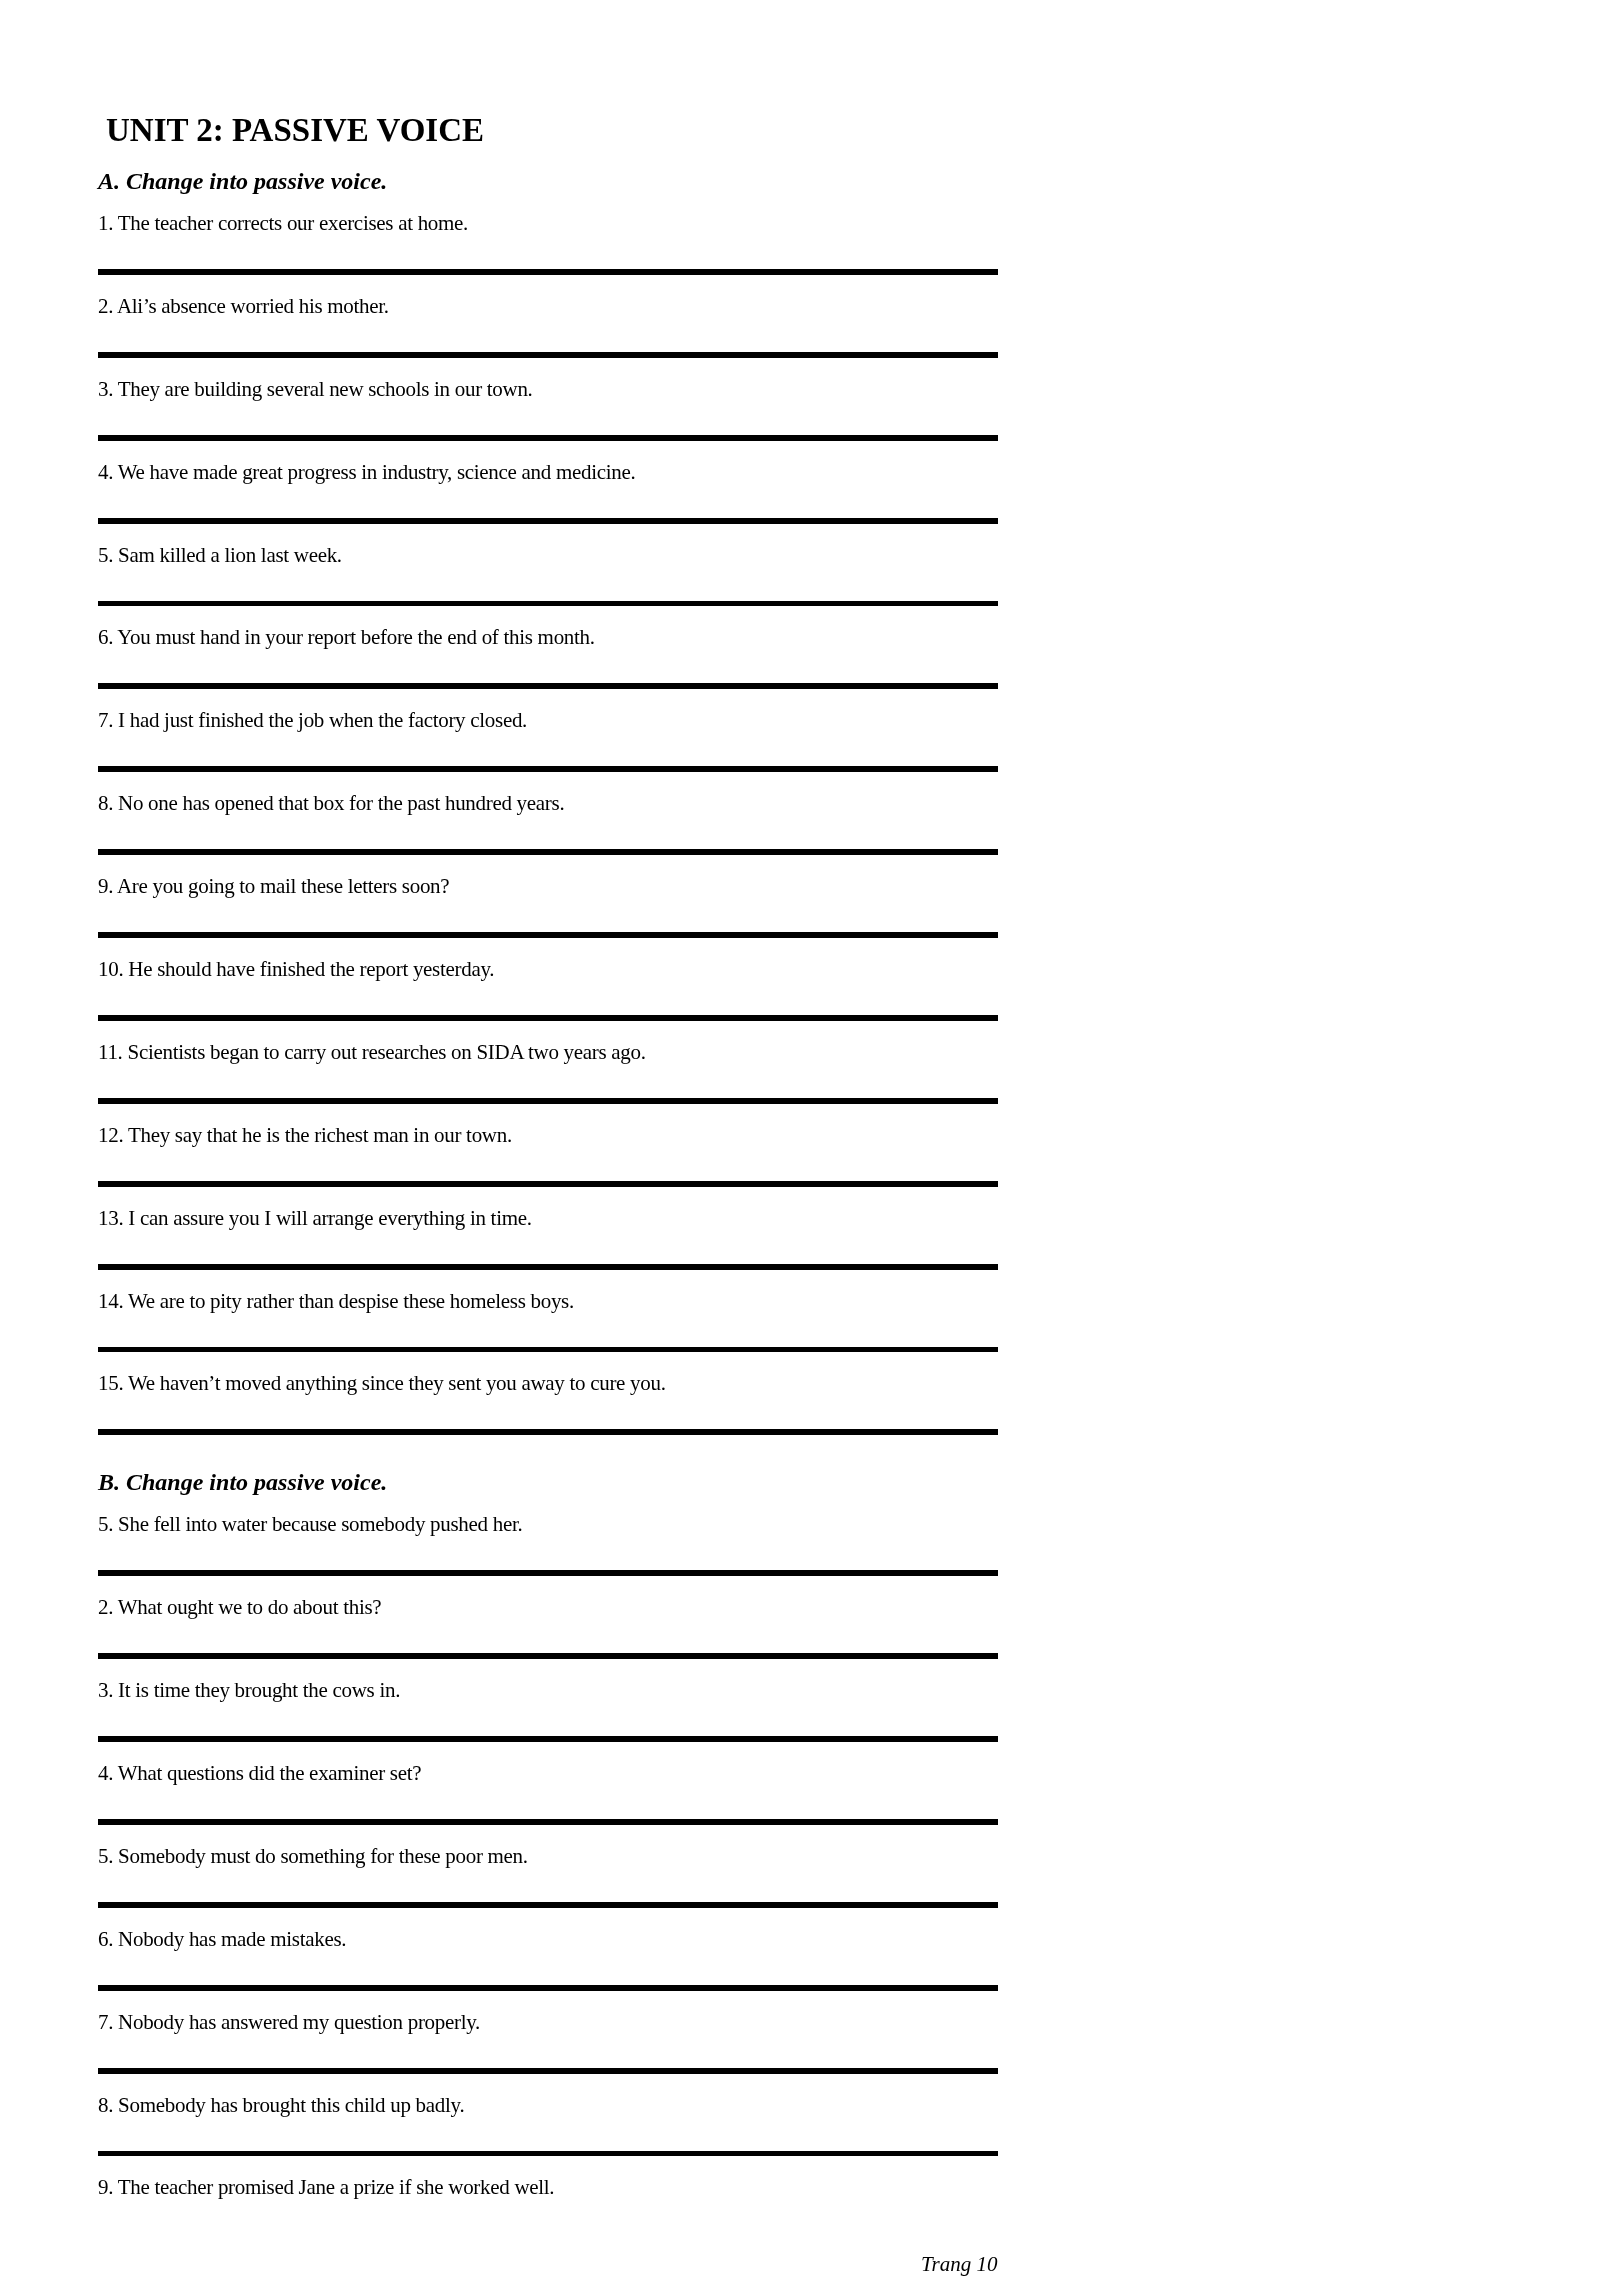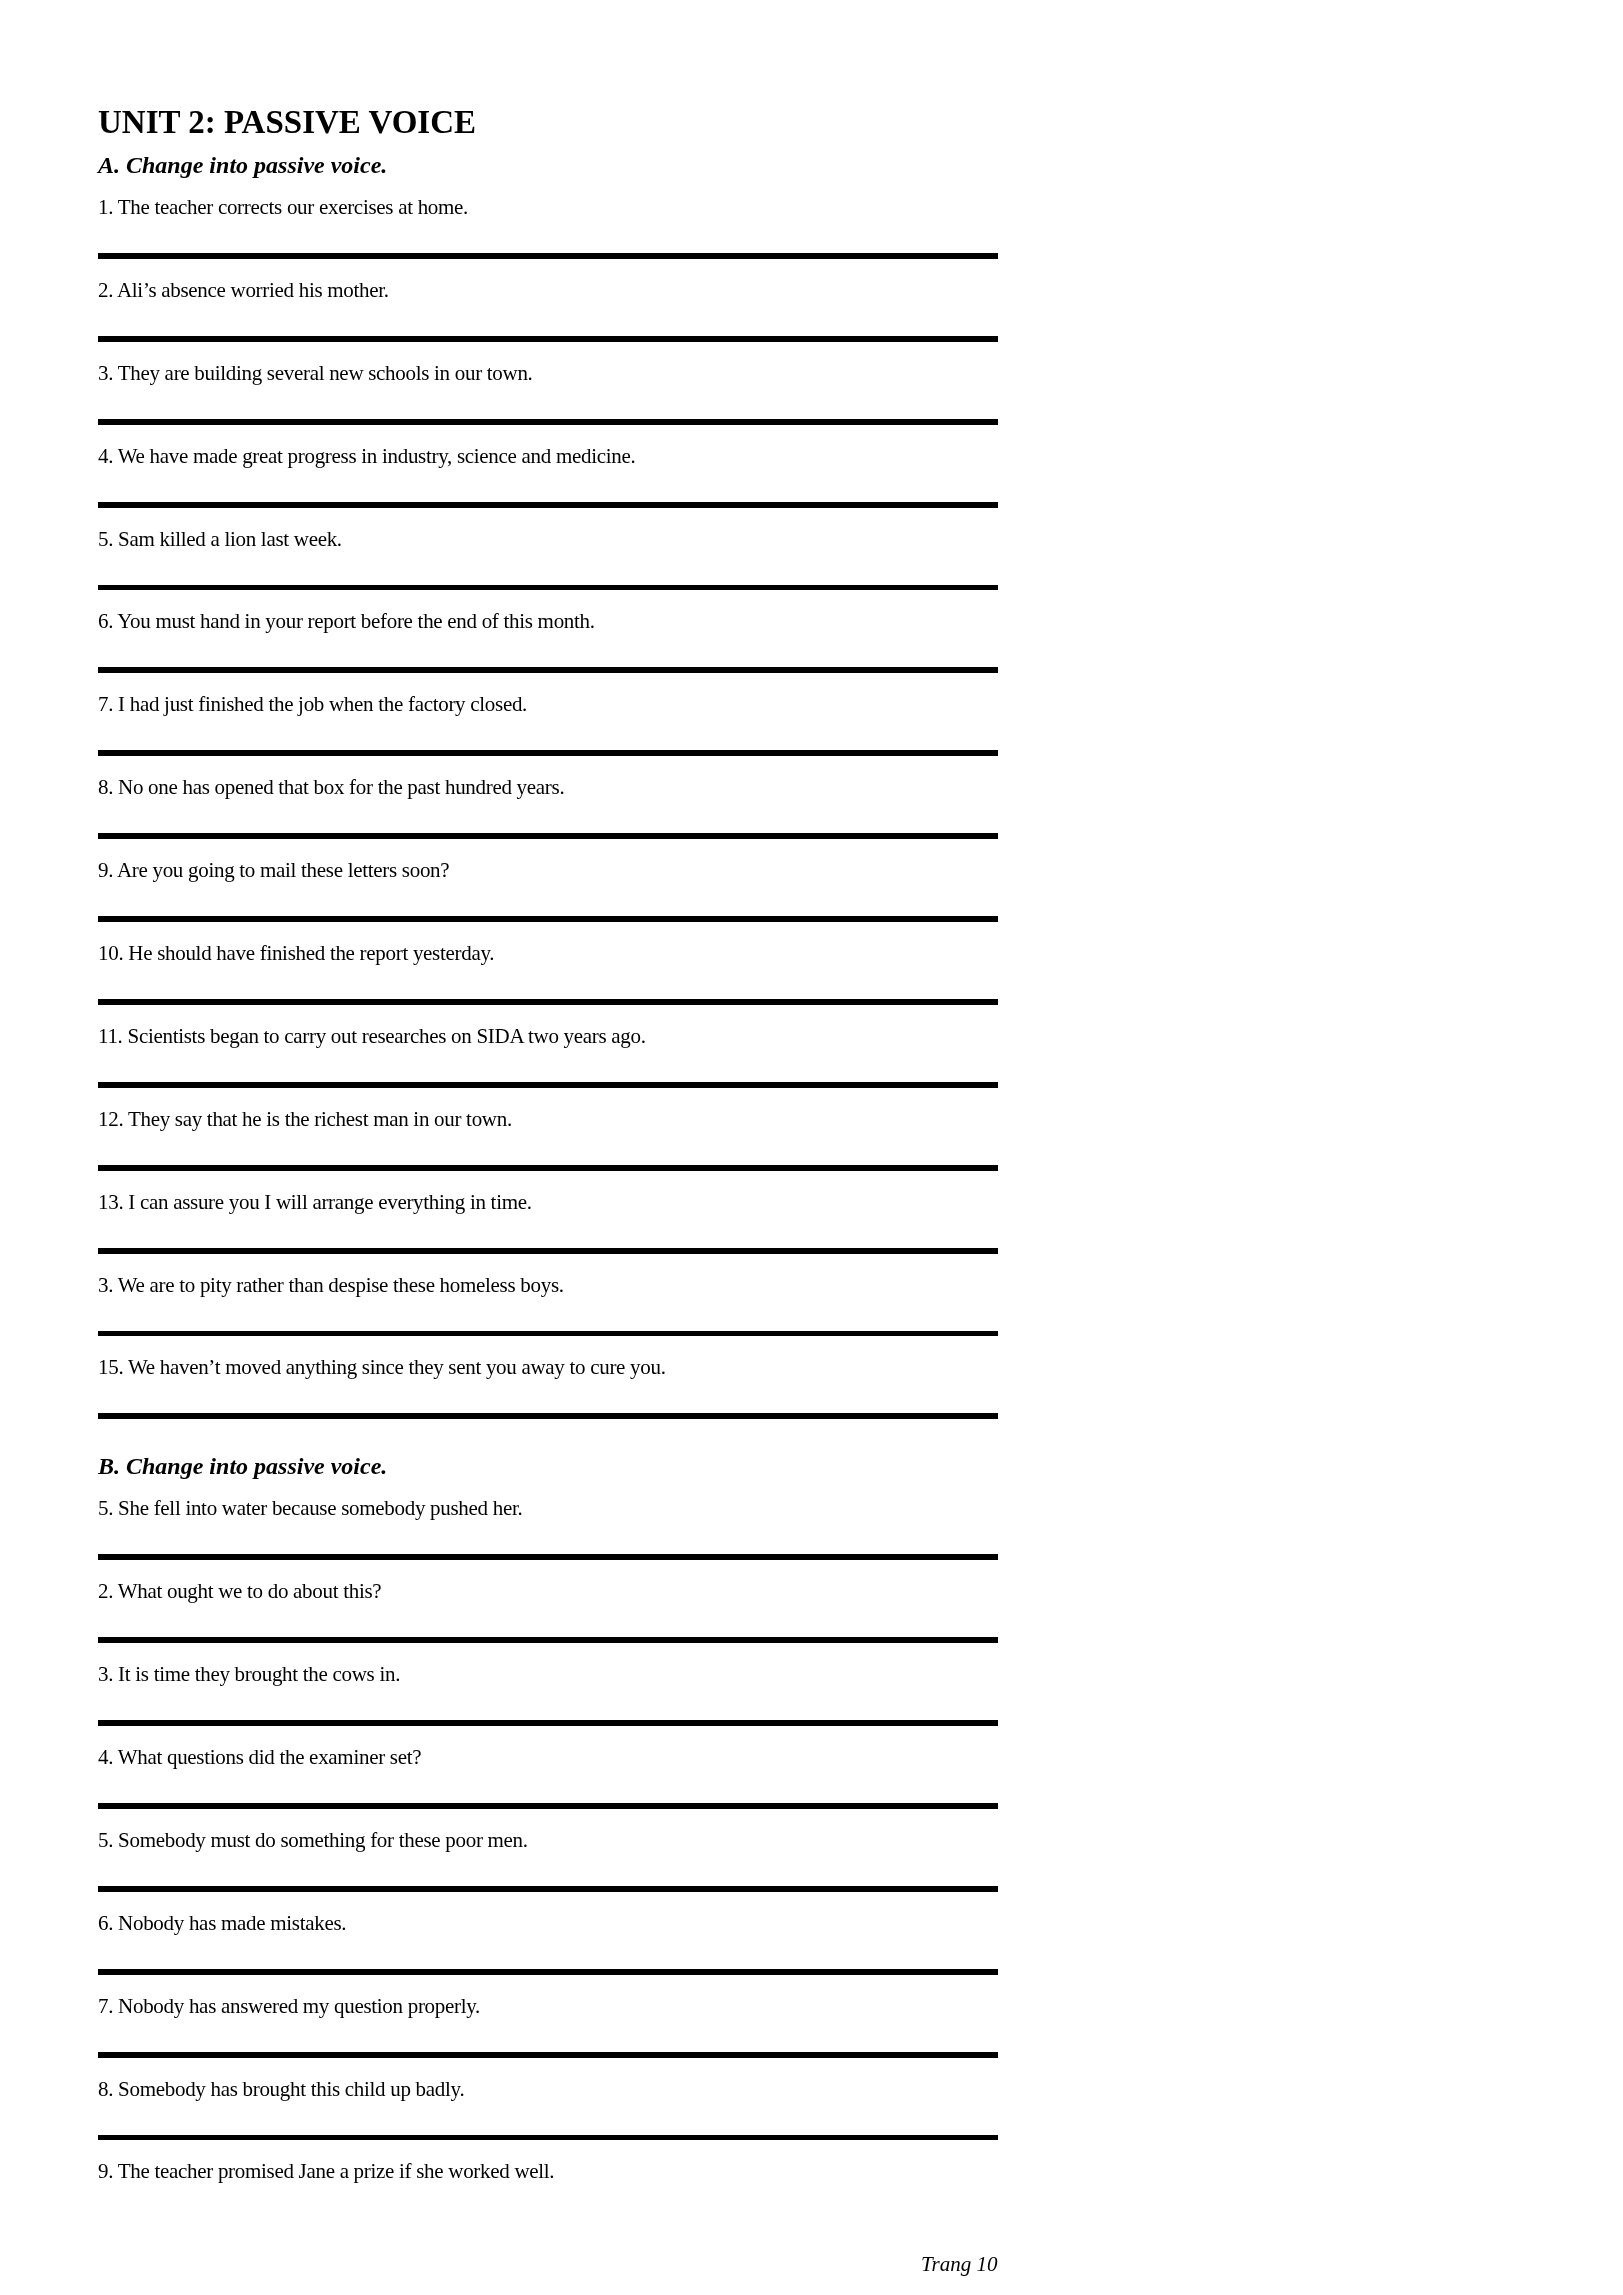--- a/index.html
+++ b/index.html
@@ -15,21 +15,21 @@
   .content {
     position: absolute;
     left: 98px;
     top: 101px;
     width: 900px;
   }
   .title {
     font-size: 33px;
     font-weight: 700;
     line-height: 43px;
-    margin: 0;
+    margin: 8px;
     white-space: nowrap;
   }
   .section-heading {
     font-size: 24px;
     font-weight: 700;
     font-style: italic;
     line-height: 43px;
     margin: 0;
     white-space: nowrap;
   }
@@ -112,21 +112,21 @@
   </div>
   <div class="item">
     <p class="sentence">12. They say that he is the richest man in our town.</p>
     <div class="answer-line"></div>
   </div>
   <div class="item">
     <p class="sentence">13. I can assure you I will arrange everything in time.</p>
     <div class="answer-line"></div>
   </div>
   <div class="item">
-    <p class="sentence">3. We are to pity rather than despise these homeless boys.</p>
+    <p class="sentence">14. We are to pity rather than despise these homeless boys.</p>
     <div class="answer-line"></div>
   </div>
   <div class="item">
     <p class="sentence">15. We haven’t moved anything since they sent you away to cure you.</p>
     <div class="answer-line"></div>
   </div>
 
   <h2 class="section-heading b">B. Change into passive voice.</h2>
 
   <div class="item">

